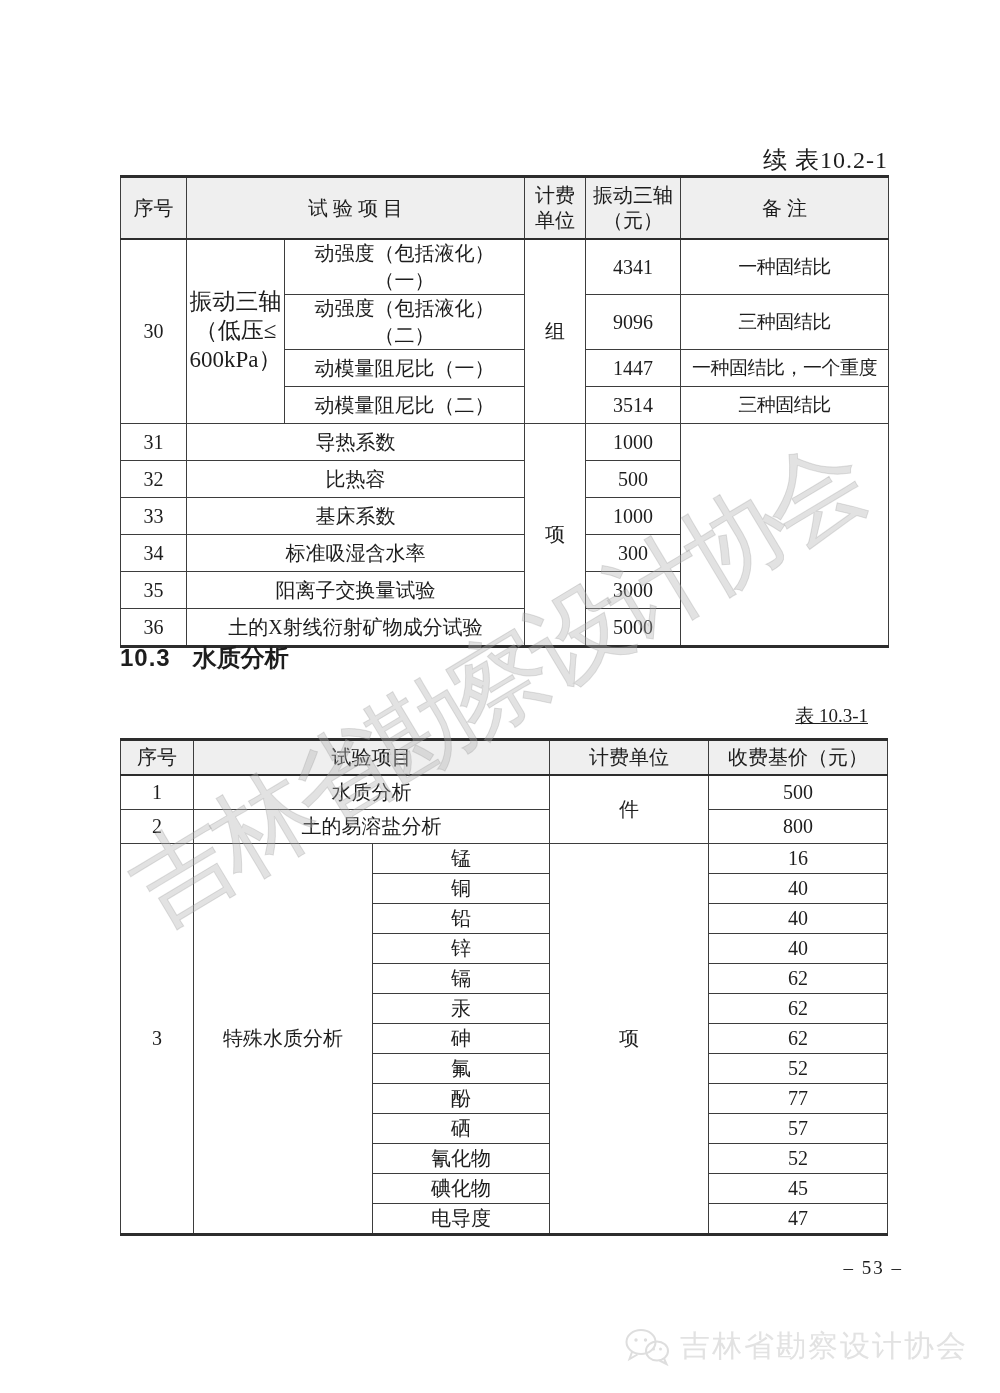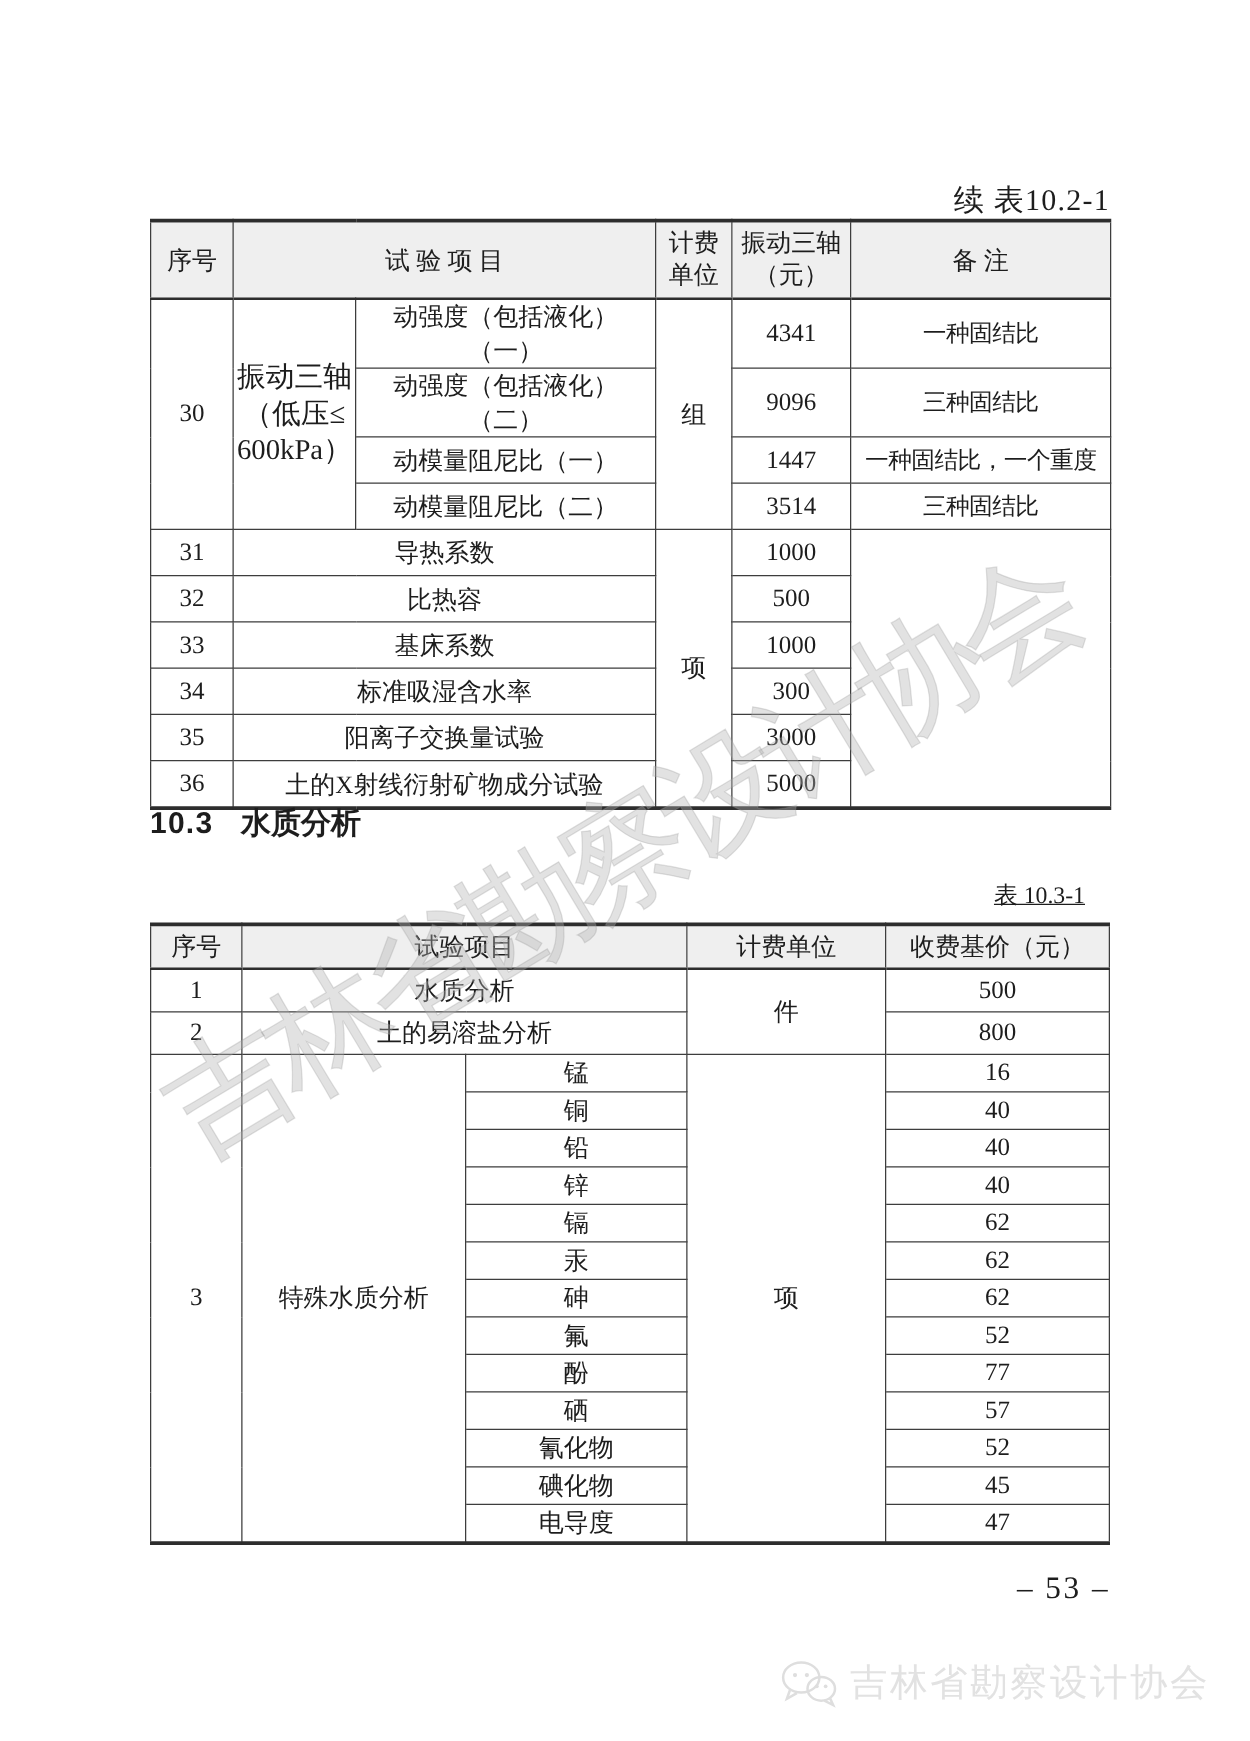--- a/index.html
+++ b/index.html
@@ -27,21 +27,21 @@
   .t2 tr.r12 td{height:33px;}
   .t2 tr.item td{height:29px;}
   
   .cont-label{position:absolute;left:120px;top:144px;width:768px;text-align:right;font-size:24px;letter-spacing:1px;}
   .sec-head{position:absolute;left:120px;top:642px;font-size:24px;font-weight:bold;
             font-family:"Liberation Sans","DejaVu Sans",sans-serif;}
   .sec-head .num{margin-right:22px;letter-spacing:1px;}
   .t2-caption{position:absolute;left:120px;top:698px;width:768px;text-align:center;}
   .t2-caption .cap{font-size:22px;font-weight:bold;font-family:"Liberation Sans","DejaVu Sans",sans-serif;letter-spacing:1px;}
   .t2-caption .lbl{position:absolute;right:20px;top:5px;font-size:19px;font-weight:normal;text-decoration:underline;}
-  .page-no{position:absolute;left:120px;top:1257px;width:768px;text-align:right;font-size:25px;letter-spacing:2px;}
+  .page-no{position:absolute;left:135px;top:1257px;width:768px;text-align:right;font-size:19px;letter-spacing:2px;}
   
   .watermark{
     position:absolute;left:497px;top:686px;z-index:6;pointer-events:none;
     transform:translate(-50%,-50%) rotate(-31deg);
     font-size:100px;letter-spacing:-8px;white-space:nowrap;
     color:rgba(178,178,178,0.38);
     -webkit-text-stroke:1px rgba(150,150,150,0.28);
     font-family:"Liberation Serif","DejaVu Serif",serif;
   }
   

